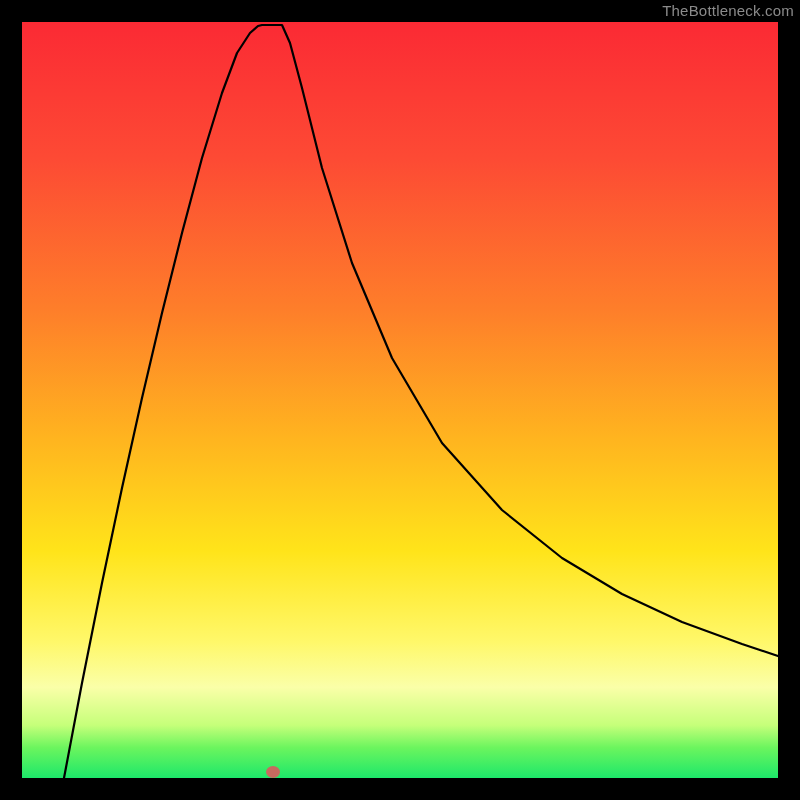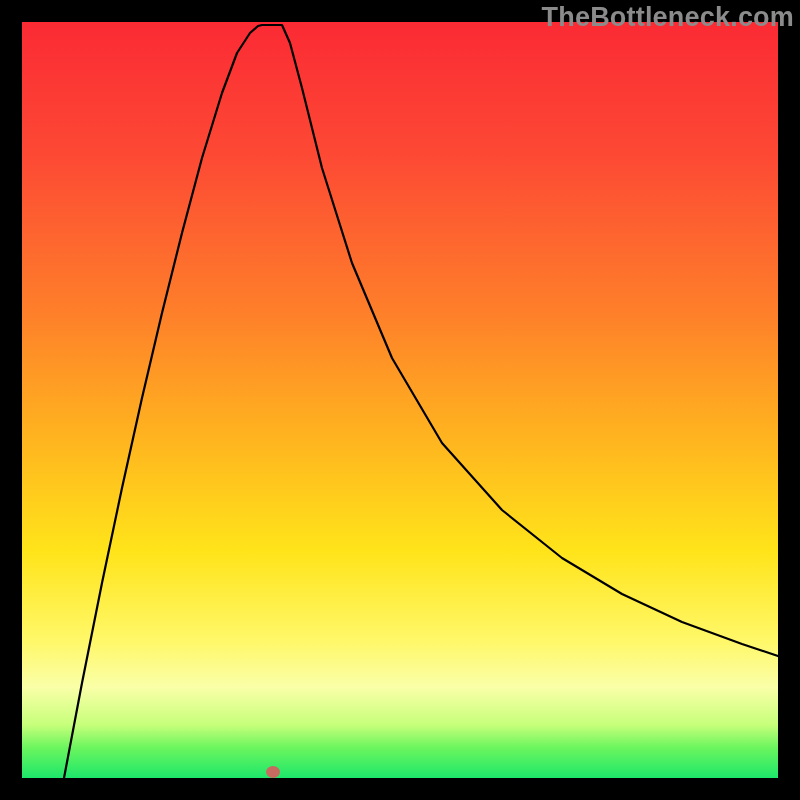--- a/index.html
+++ b/index.html
@@ -44,22 +44,22 @@
     top: 0;
     width: 756px;
     height: 756px;
     overflow: visible;
   }
   .watermark {
     position: absolute;
     top: 2px;
     right: 6px;
     color: #8b8b8b;
-    font-size: 27px;
-    font-weight: 700;
+    font-size: 15px;
+    font-weight: 400;
     letter-spacing: 0.2px;
     user-select: none;
   }
 </style>
 </head>
 <body>
 
 <div class="frame">
 
   <div class="plot-area">

